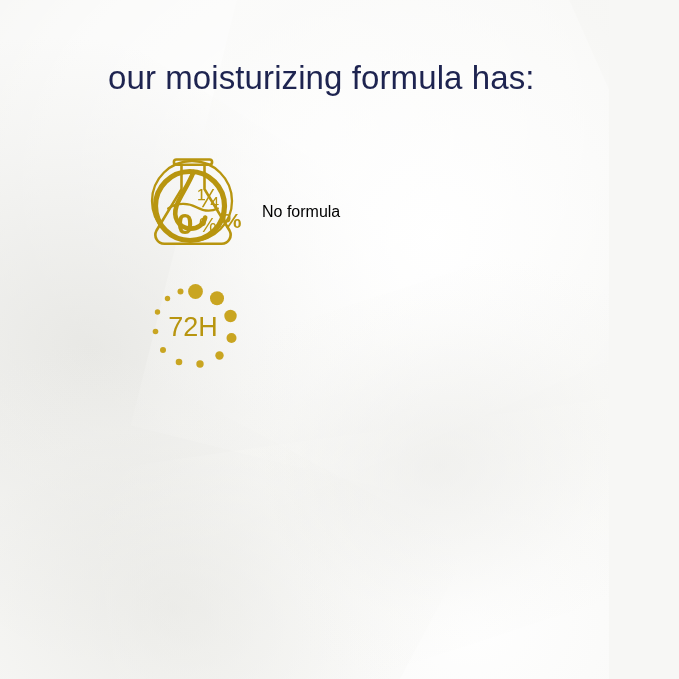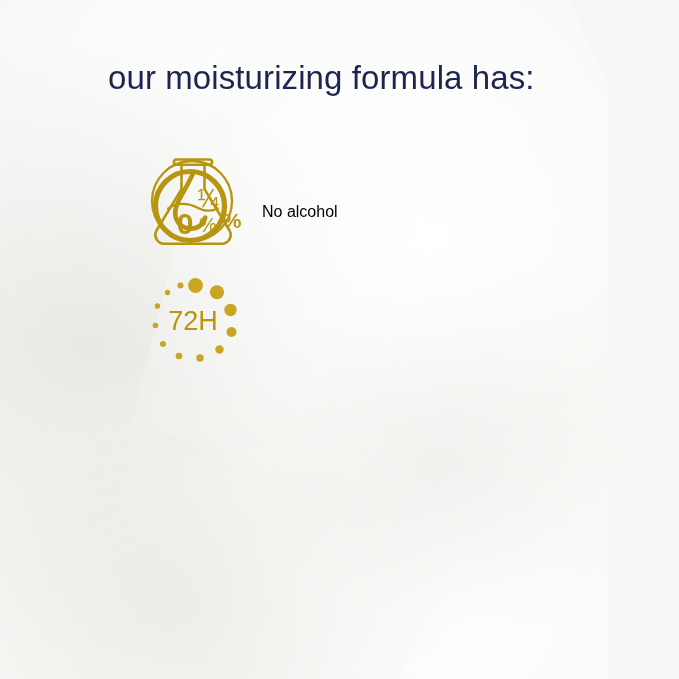--- a/index.html
+++ b/index.html
@@ -107,21 +107,21 @@
     width: 679px;
   }
 
   .feature-row {
     position: absolute;
     left: 140px;
     display: flex;
     align-items: center;
   }
   .feature-row.r0 { top: 8px;   }
-  .feature-row.r1 { top: 124px; }
+  .feature-row.r1 { top: 130px; }
   .feature-row.r2 { top": 0; top: 245px; }
   .feature-row.r3 { top: 348px; }
 
   .icon-box {
     width: 122px;
     height: 104px;
     flex: 0 0 122px;
     position: relative;
   }
   .icon-box svg { display: block; }
@@ -154,21 +154,21 @@
 
     <div class="feature-list">
 
       <div class="feature-row r0">
         <div class="icon-box">
           <svg width="122" height="104" viewBox="0 0 122 104">
             <circle cx="50" cy="48" r="34.5" fill="none" stroke="#b8950f" stroke-width="5.2"></circle>
             <text x="92" y="70" text-anchor="middle" font-family="'Liberation Sans', sans-serif" font-size="21" font-weight="600" fill="#b8950f">%</text>
           </svg>
         </div>
-        <div class="feature-label">No alcohol</div>
+        <div class="feature-label">No formula</div>
       </div>
 
       <div class="feature-row r1">
         <div class="icon-box">
           <svg width="122" height="104" viewBox="0 0 122 104">
             <g fill="#c9a521">
 
               <circle cx="55.5" cy="11.5" r="7.4"></circle>
               <circle cx="77.0" cy="18.2" r="7.0"></circle>
               <circle cx="90.5" cy="36.0" r="6.2"></circle>

